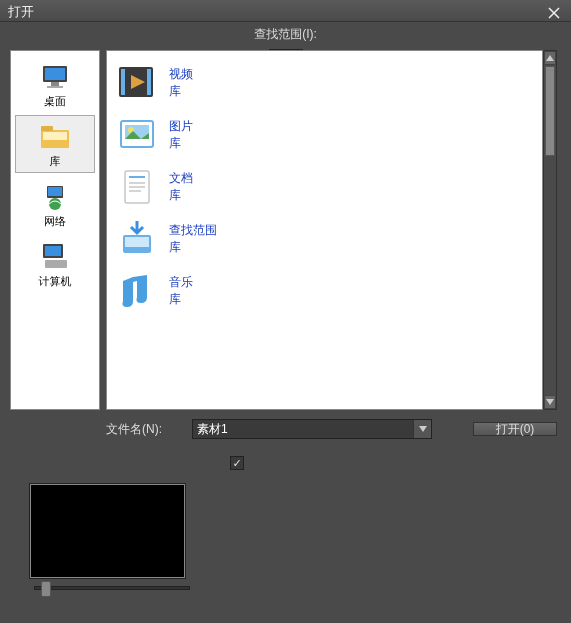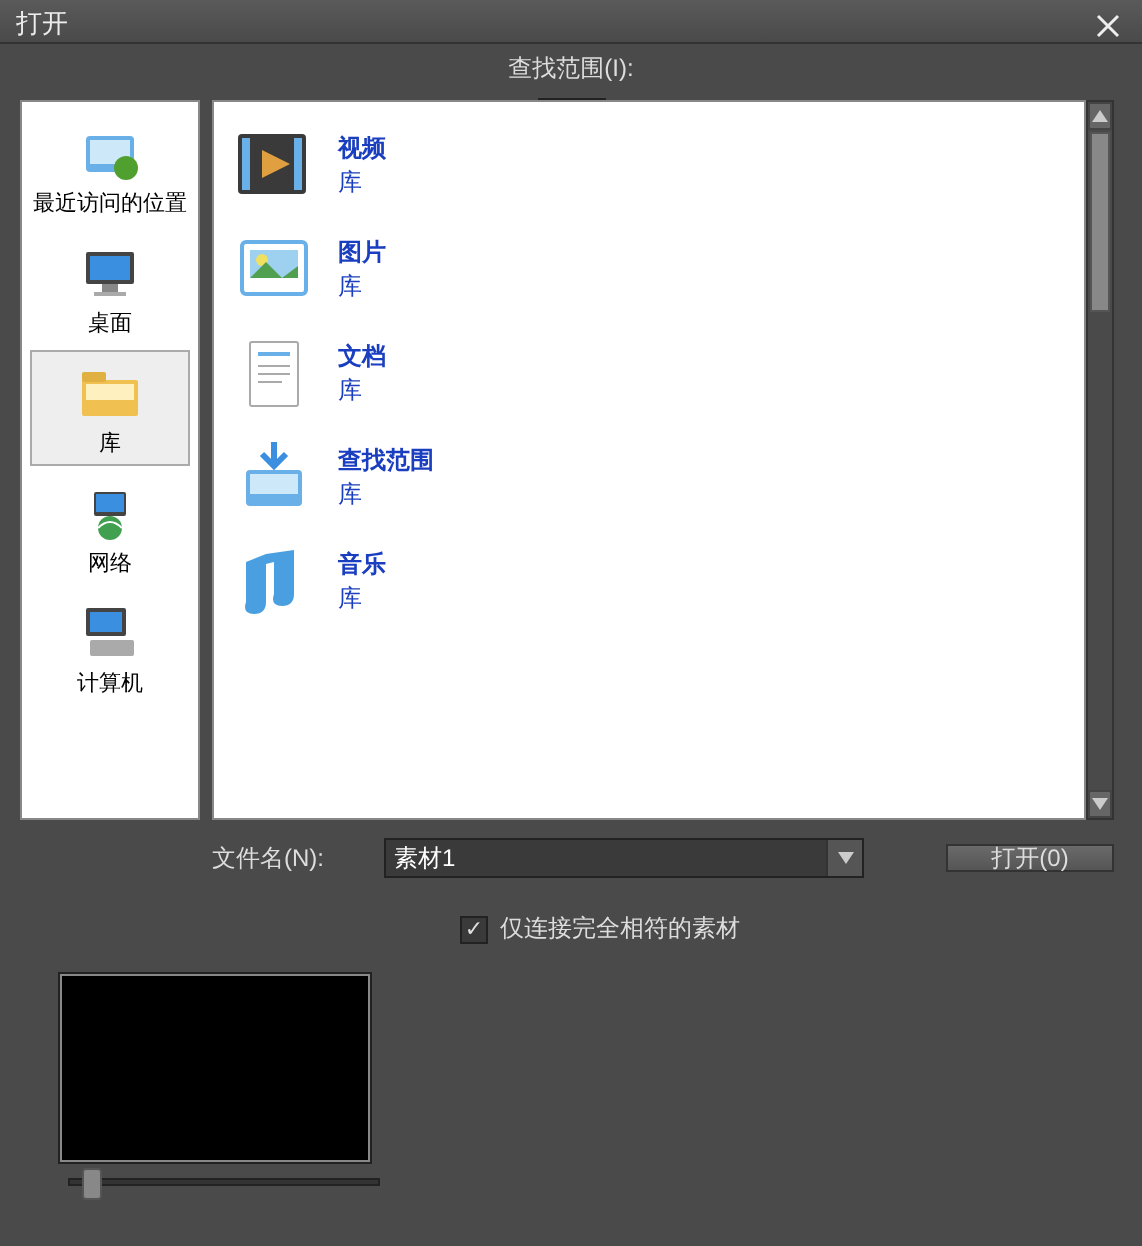--- a/index.html
+++ b/index.html
@@ -112,21 +112,21 @@
   height: 52px;
   gap: 10px;
   cursor: pointer;
   padding: 2px;
 }
 .fl-item .ficon {
   width: 44px; height: 44px;
   display:flex;align-items:center;justify-content:center;
 }
 .fl-item .finfo { display:flex; flex-direction:column; }
-.fl-item .fname { color: #1a3ec0; font-size: 12px; font-weight: bold; }
+.fl-item .fname { color: #1a3ec0; font-size: 12px; }
 .fl-item .ftype { color: #1a3ec0; font-size: 12px; }
 
 .scroll-track {
   width: 14px;
   background: #4a4a4a;
   border: 1px solid #333;
   display: flex;
   flex-direction: column;
 }
 .scroll-btn {
@@ -287,30 +287,20 @@
           <rect x="0" y="5" width="4" height="4" fill="#4a9fe0"></rect>
           <rect x="5" y="5" width="4" height="4" fill="#4a9fe0"></rect>
           <path d="M12 4 L18 4 L15 8 Z" fill="#ccc"></path>
         </svg>
     </div>
   </div>
 </div>
 
 <div class="body-area">
   <div class="sidebar">
-    <div class="sb-item">
-      <div class="sicon">
-        <svg width="32" height="32" viewBox="0 0 32 32">
-            <rect x="4" y="8" width="24" height="18" rx="2" fill="#6ab0e8"></rect>
-            <rect x="6" y="10" width="20" height="12" fill="#cde8f8"></rect>
-            <circle cx="24" cy="24" r="6" fill="#50a030"></circle>
-          </svg>
-      </div>
-      <div class="sl">最近访问的位置</div>
-    </div>
     <div class="sb-item">
       <div class="sicon">
         <svg width="32" height="32" viewBox="0 0 32 32">
             <rect x="4" y="6" width="24" height="16" rx="1" fill="#444"></rect>
             <rect x="6" y="8" width="20" height="12" fill="#3a8fe0"></rect>
             <rect x="12" y="22" width="8" height="4" fill="#888"></rect>
             <rect x="8" y="26" width="16" height="2" fill="#aaa"></rect>
           </svg>
       </div>
       <div class="sl">桌面</div>
@@ -448,21 +438,20 @@
     </div>
     <div class="gap"></div>
     <div class="dlg-btn">
         <span>打开(0)</span>
       </div>
   </div>
 </div>
 
 <div class="checkbox-row">
   <div class="cb">✓</div>
-  <span>仅连接完全相符的素材</span>
 </div>
 
 <div class="preview-area">
   <div class="preview-box"></div>
   <div class="slider-row">
     <div class="slider-track">
       <div class="slider-thumb"></div>
     </div>
   </div>
 

